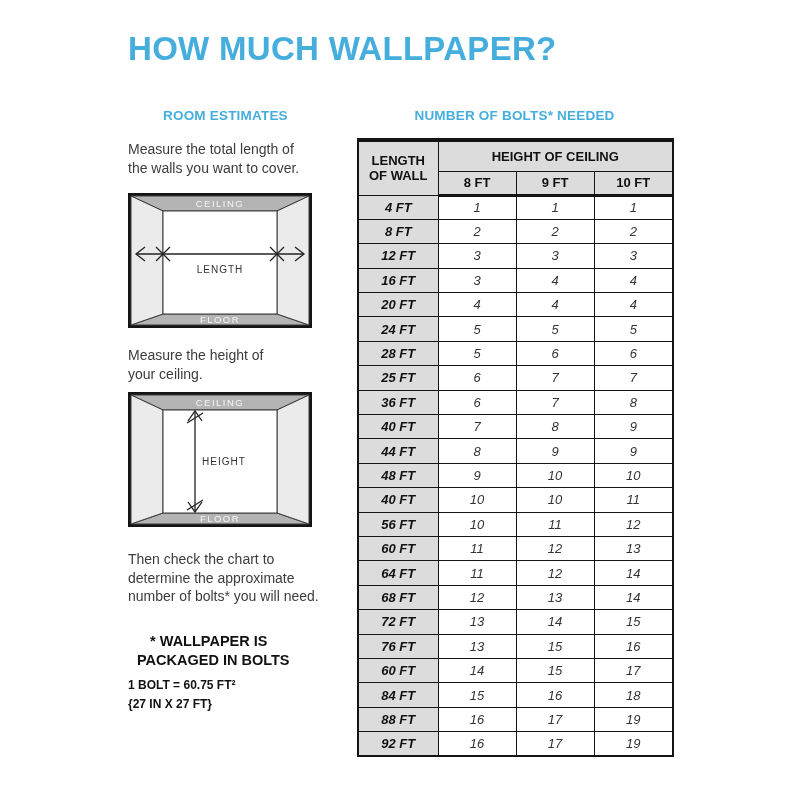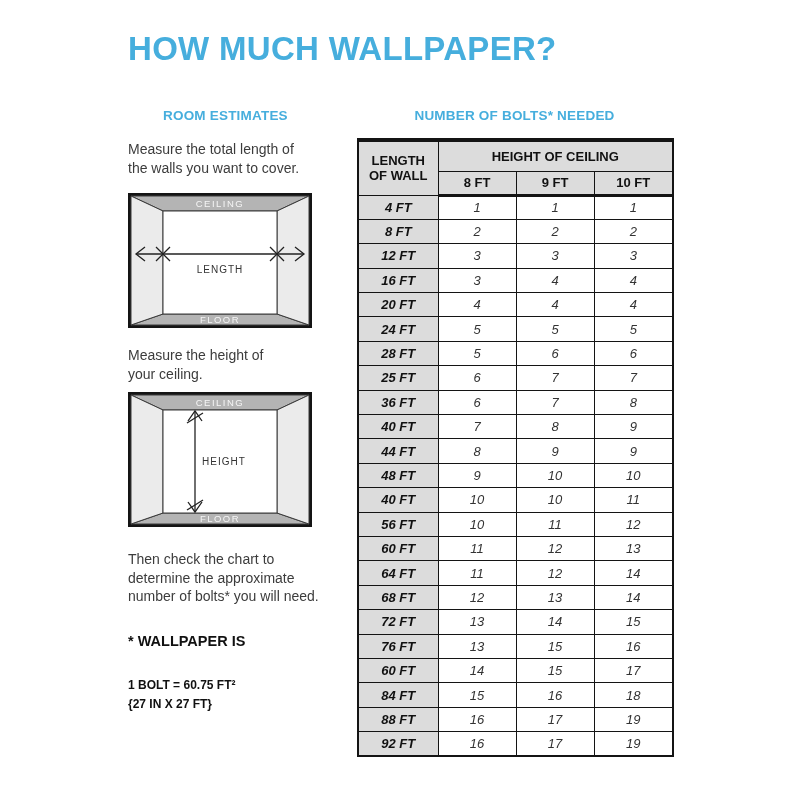--- a/index.html
+++ b/index.html
@@ -119,20 +119,21 @@
     </g>
     <text x="96" y="73" text-anchor="middle" font-size="10" letter-spacing="1" fill="#333333">HEIGHT</text>
   </svg>
 
   <p class="body-text step3">Then check the chart to
 determine the approximate
 number of bolts* you will need.</p>
 
   <div class="footnote">
     <div>* WALLPAPER IS</div>
+    <div class="indent">PACKAGED IN BOLTS</div>
   </div>
 
   <div class="bolt-info">
     <div>1 BOLT = 60.75 FT²</div>
     <div>{27 IN X 27 FT}</div>
   </div>
 
   <h2 class="section-heading table-heading">NUMBER OF BOLTS* NEEDED</h2>
 
   <table class="bolts">

